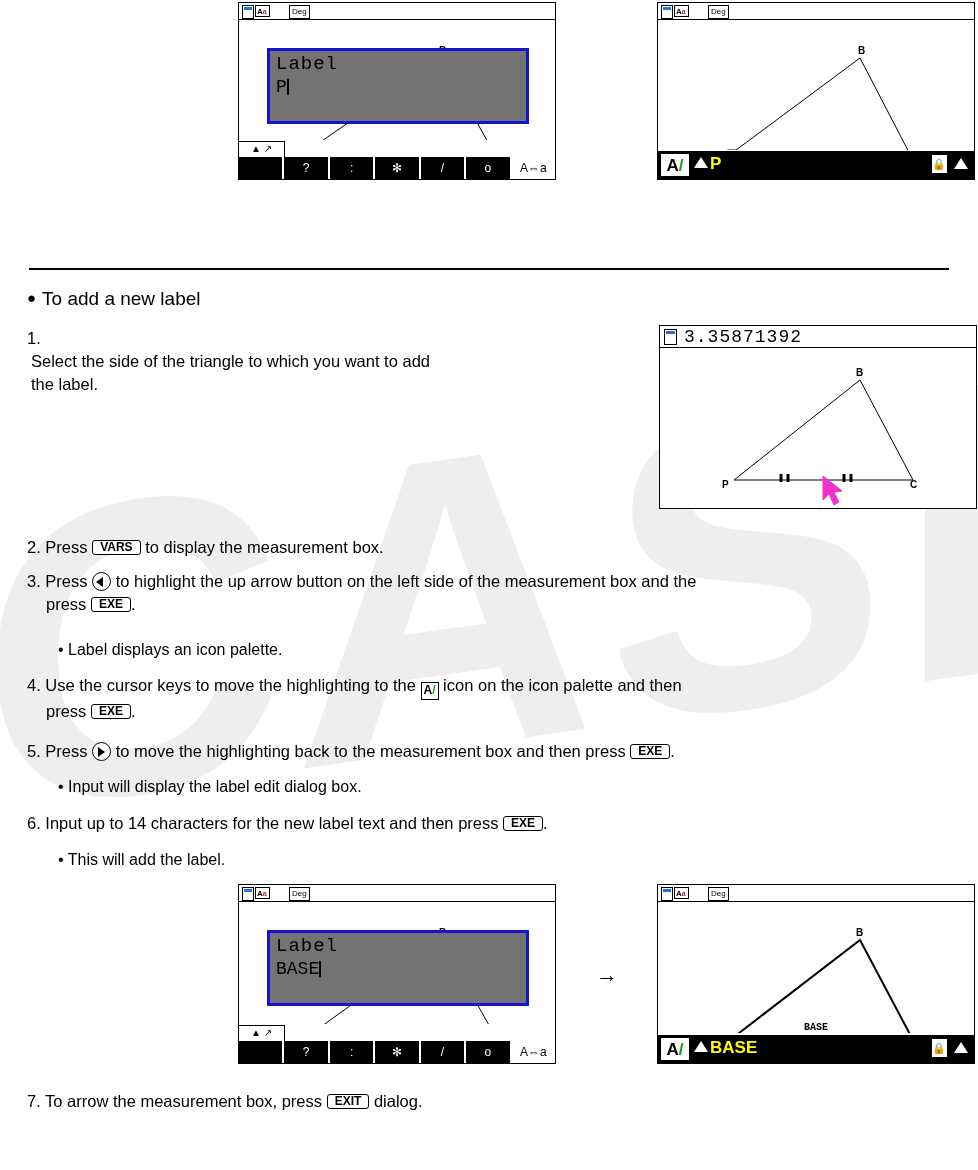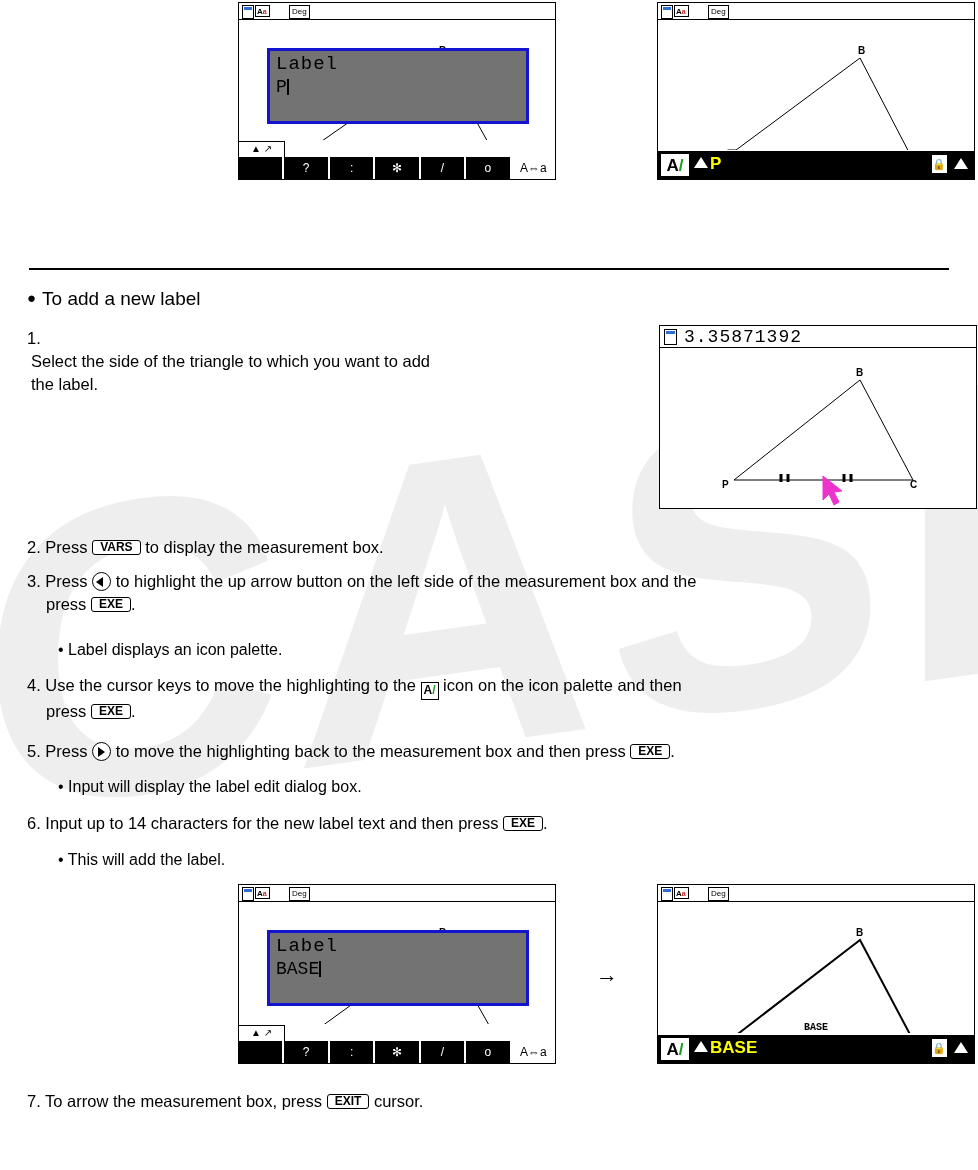--- a/index.html
+++ b/index.html
@@ -405,16 +405,16 @@
         <div class="meas-lock">🔒</div>
         <div class="meas-rightarrow"></div>
       </div>
     </div>
   </div>
 
   <div class="step" style="left:27px;top:1090px;width:700px;">
     <span>7.</span>
     <span>To arrow the measurement box, press</span>
     <span class="key">EXIT</span>
-    <span>cursor.</span>
+    <span>dialog.</span>
   </div>
 
 </div>
 
 </body></html>

